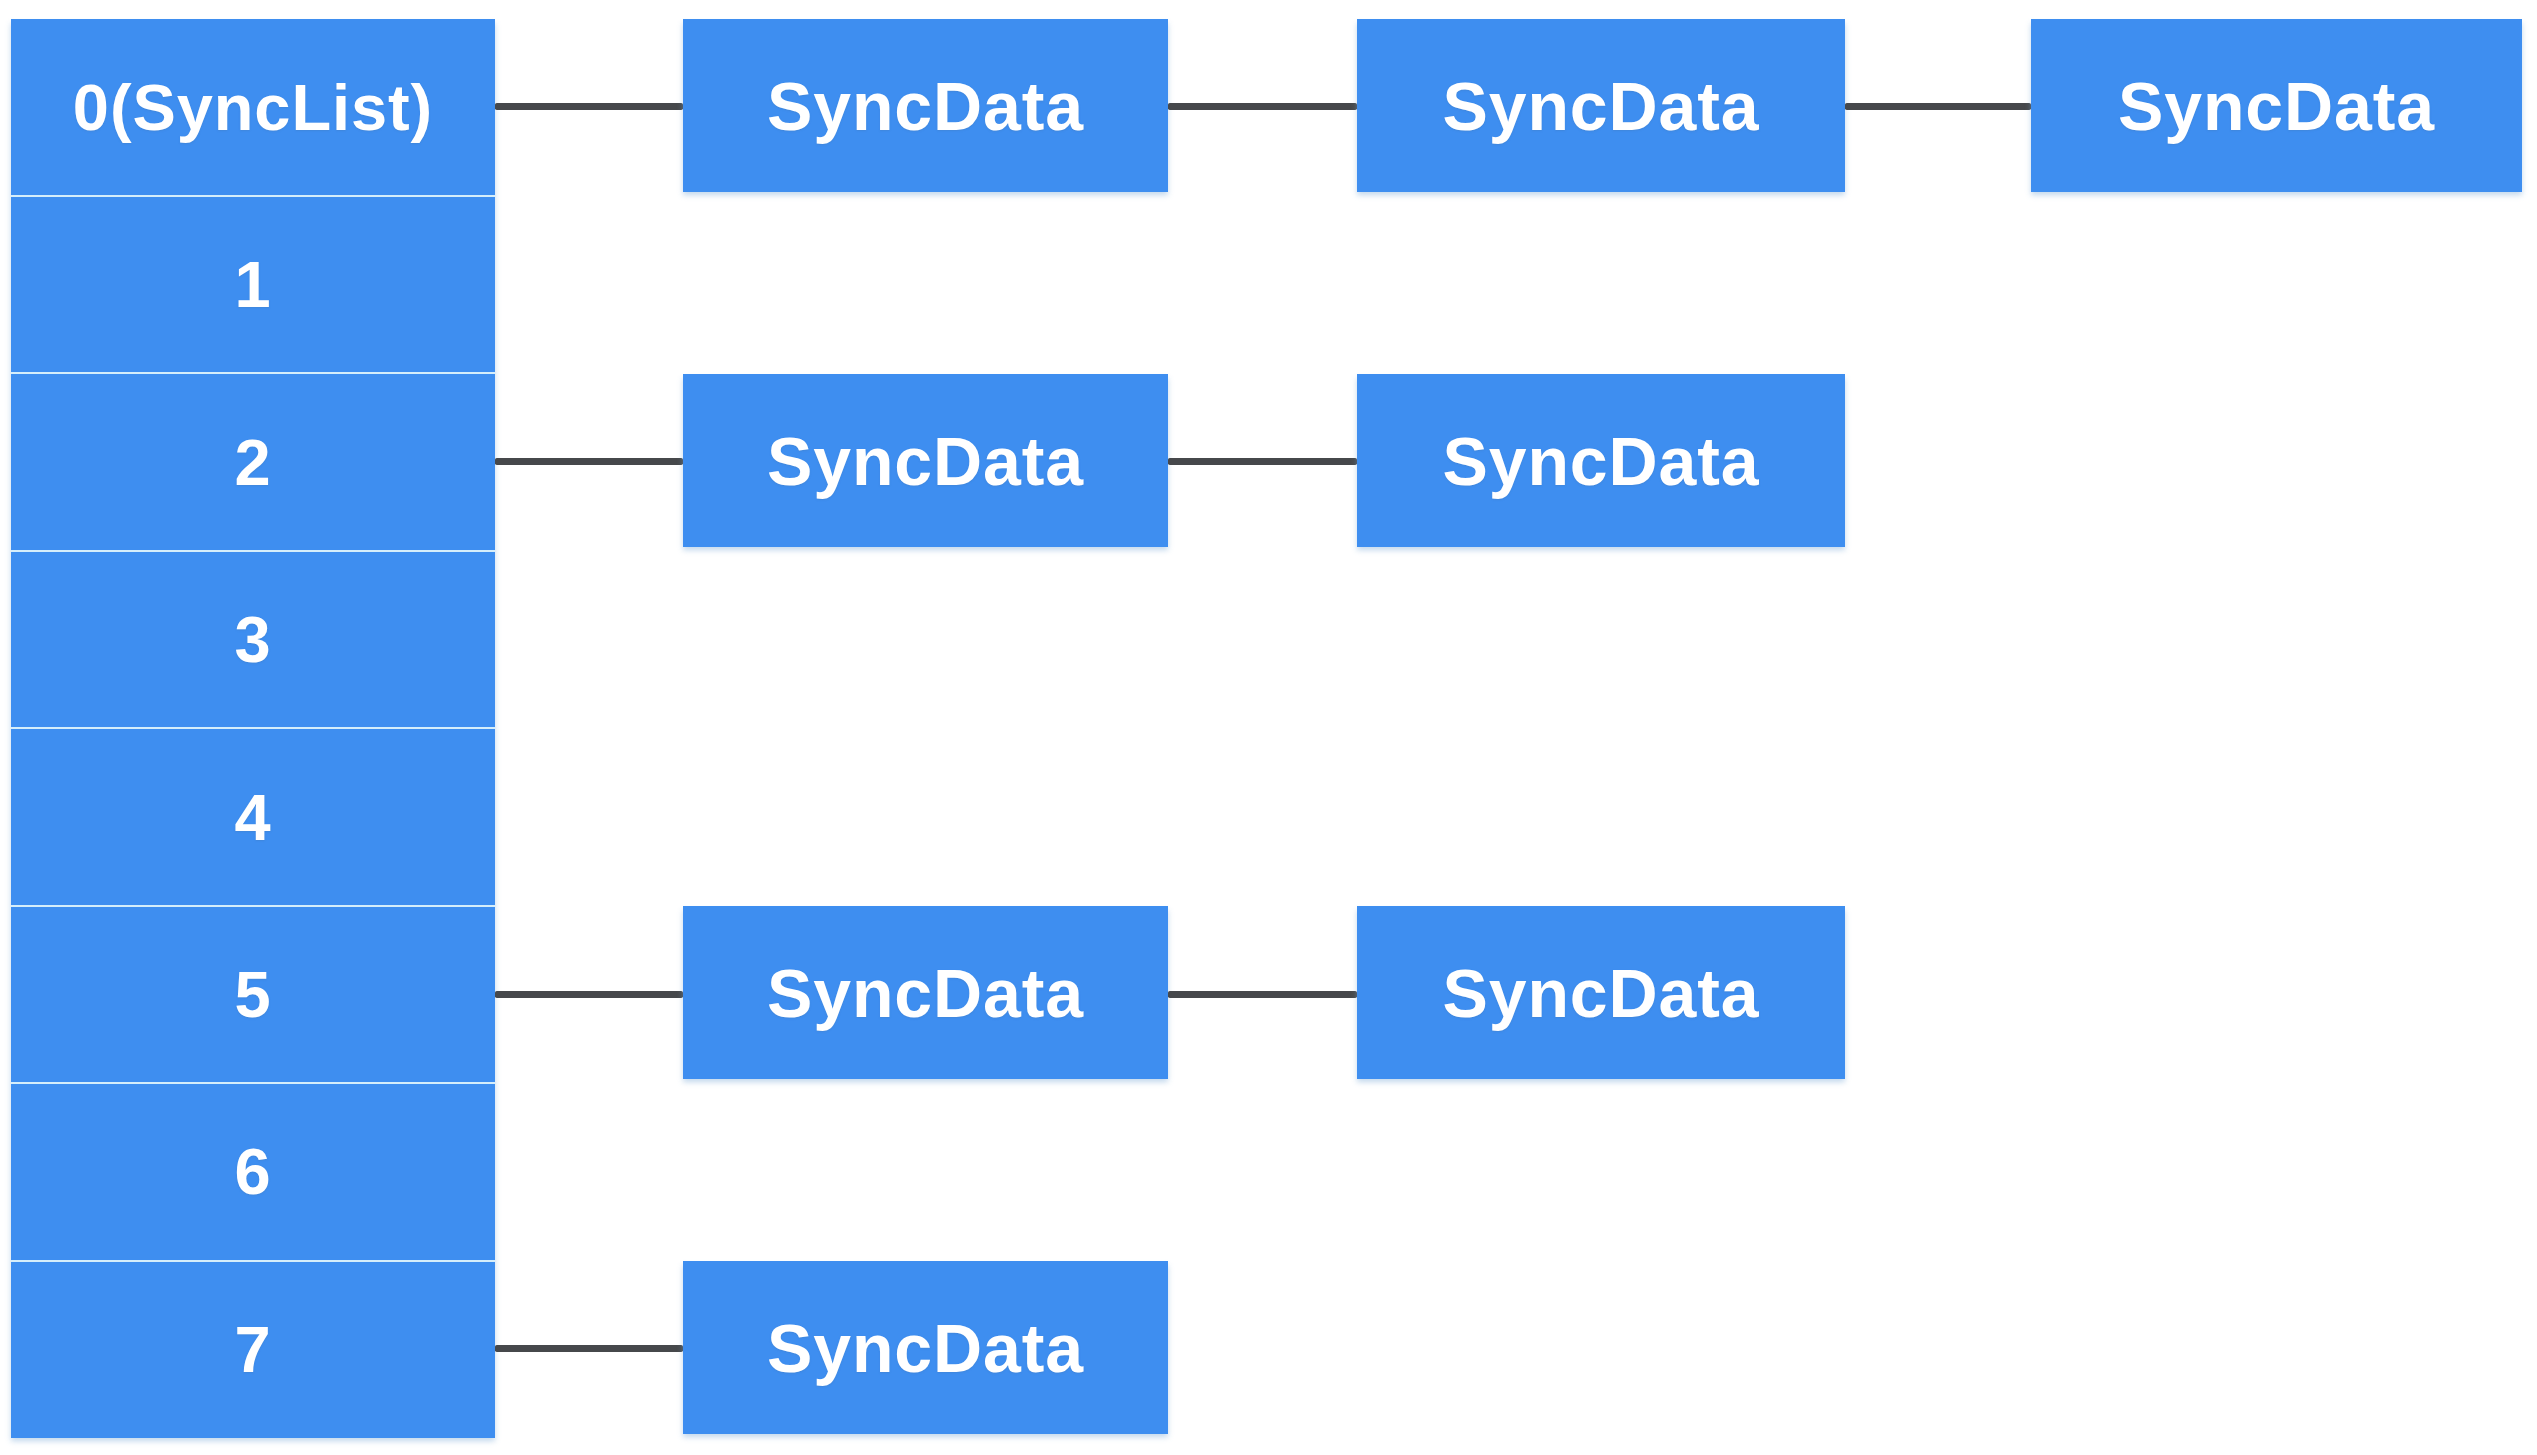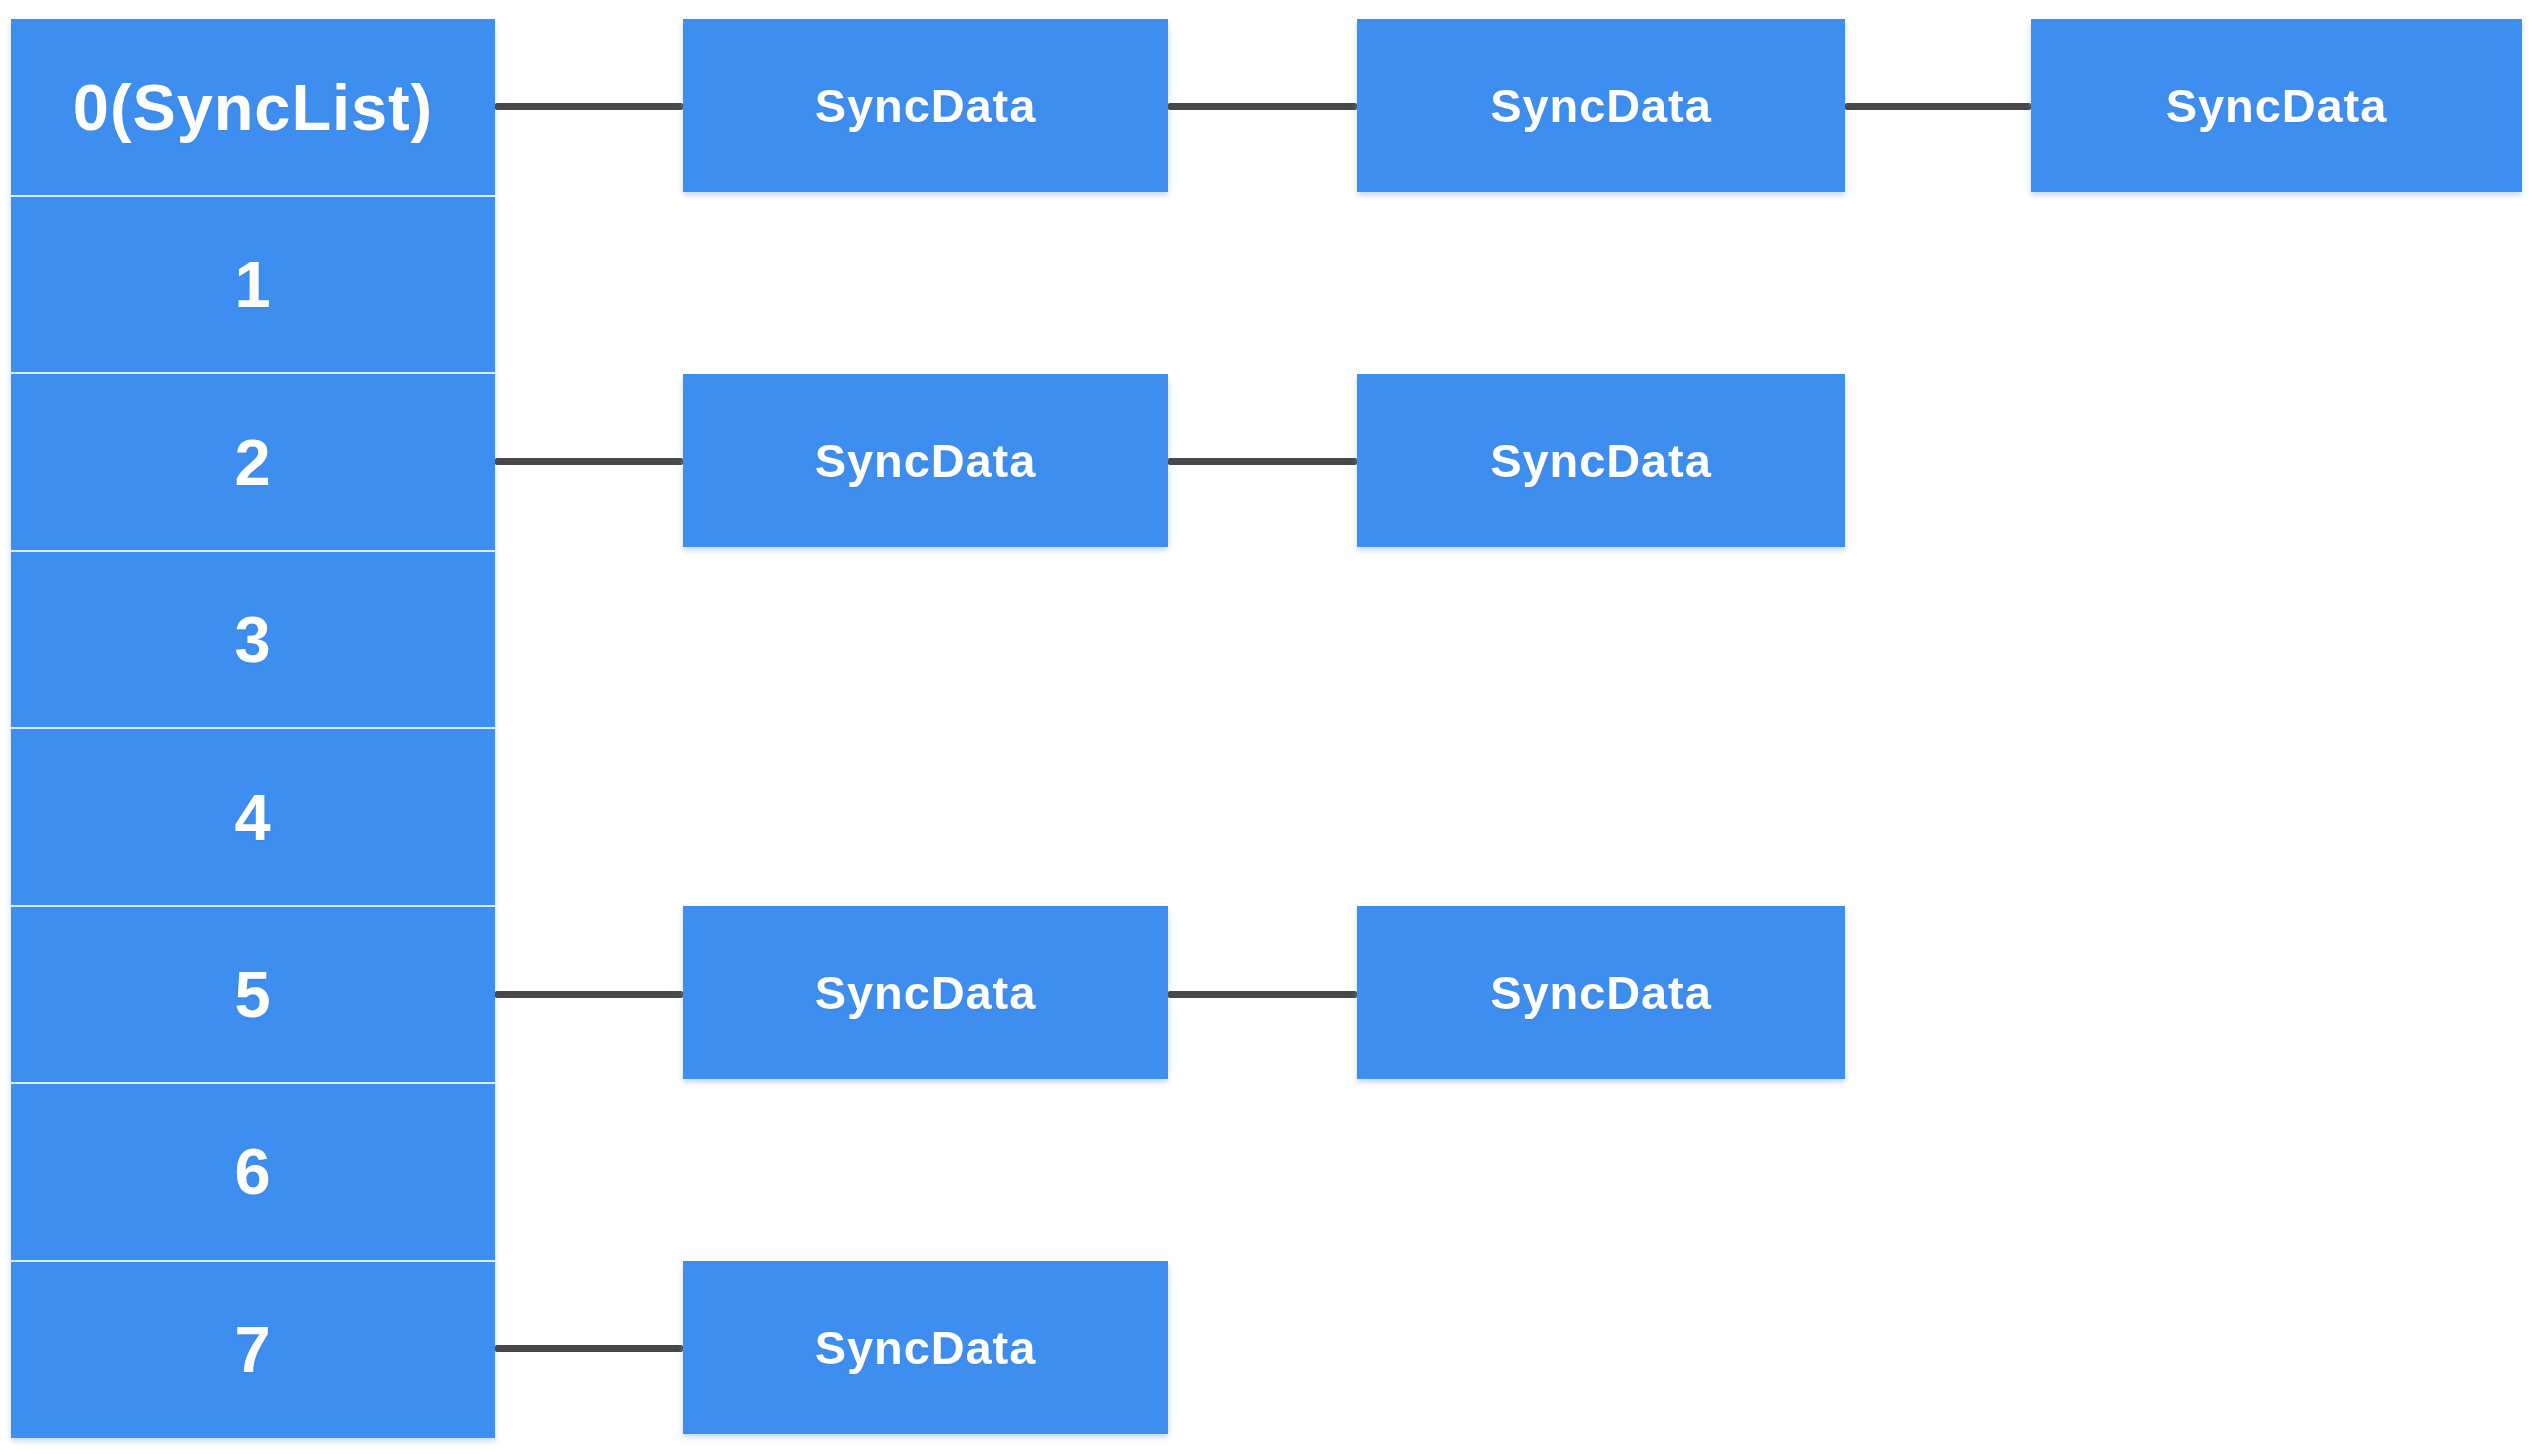--- a/index.html
+++ b/index.html
@@ -52,21 +52,21 @@
   .syncdata-node {
     position: absolute;
     background: #3E8EF0;
     display: flex;
     align-items: center;
     justify-content: center;
     box-shadow: 0 3.7px 5.5px rgba(125, 170, 215, 0.45);
   }
   .syncdata-label {
     color: #ffffff;
-    font-size: 47px;
+    font-size: 68px;
     font-weight: bold;
     letter-spacing: 0.9px;
     text-shadow: 0 0.9px 1.8px rgba(70, 120, 180, 0.35);
     white-space: nowrap;
   }
   .connector-line {
     position: absolute;
     height: 7.4px;
     background: #46484b;
     border-radius: 1.8px;

